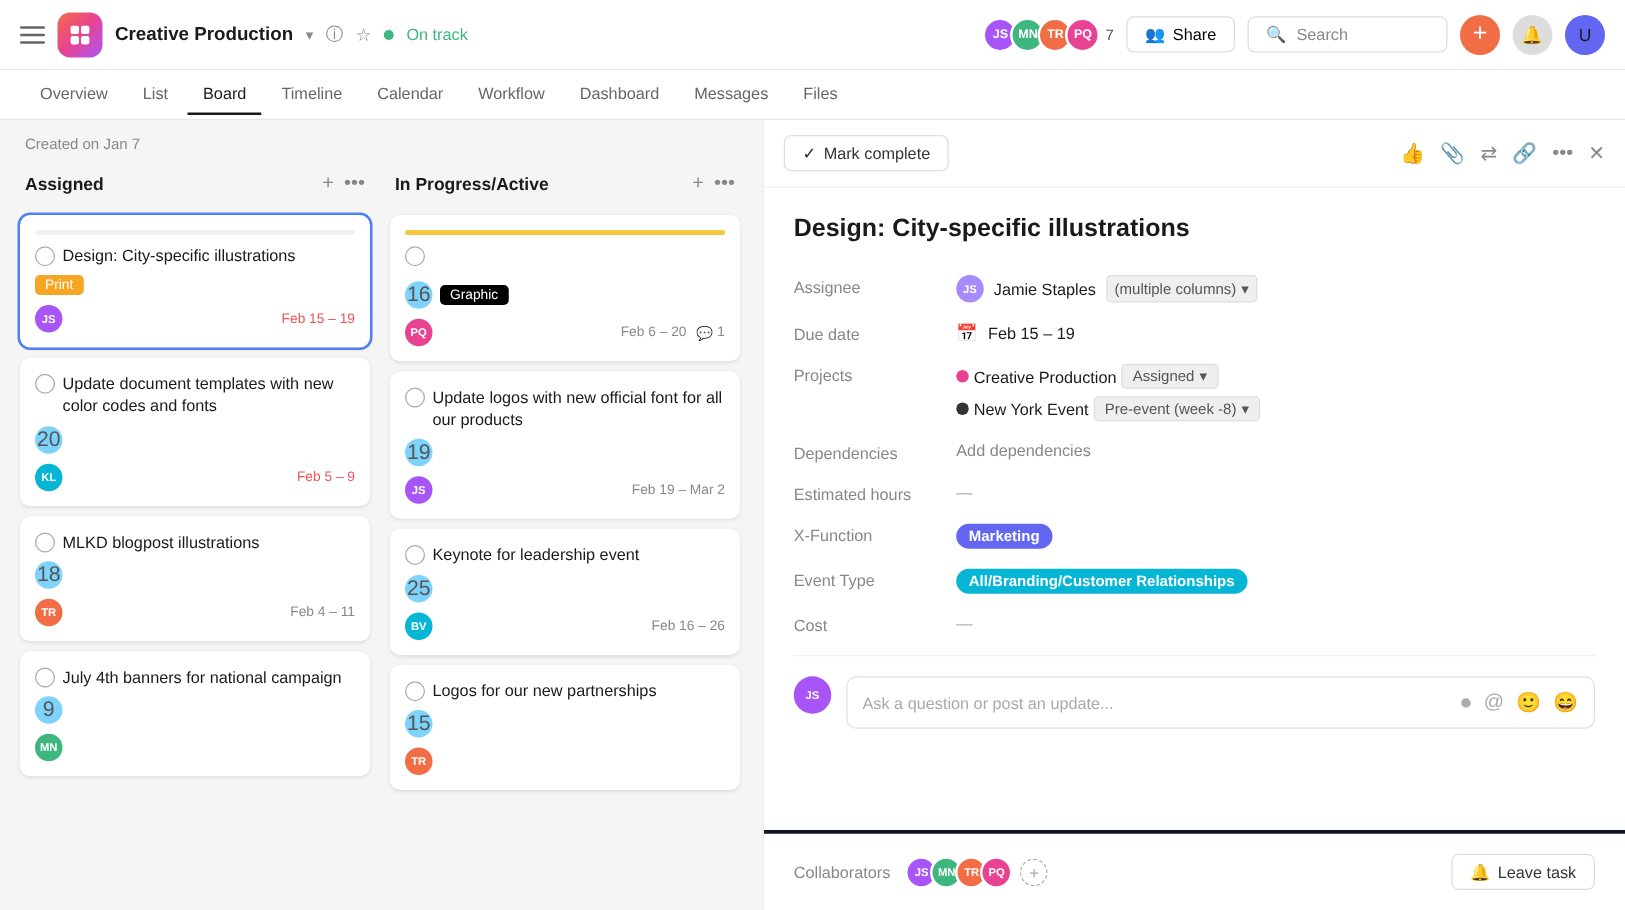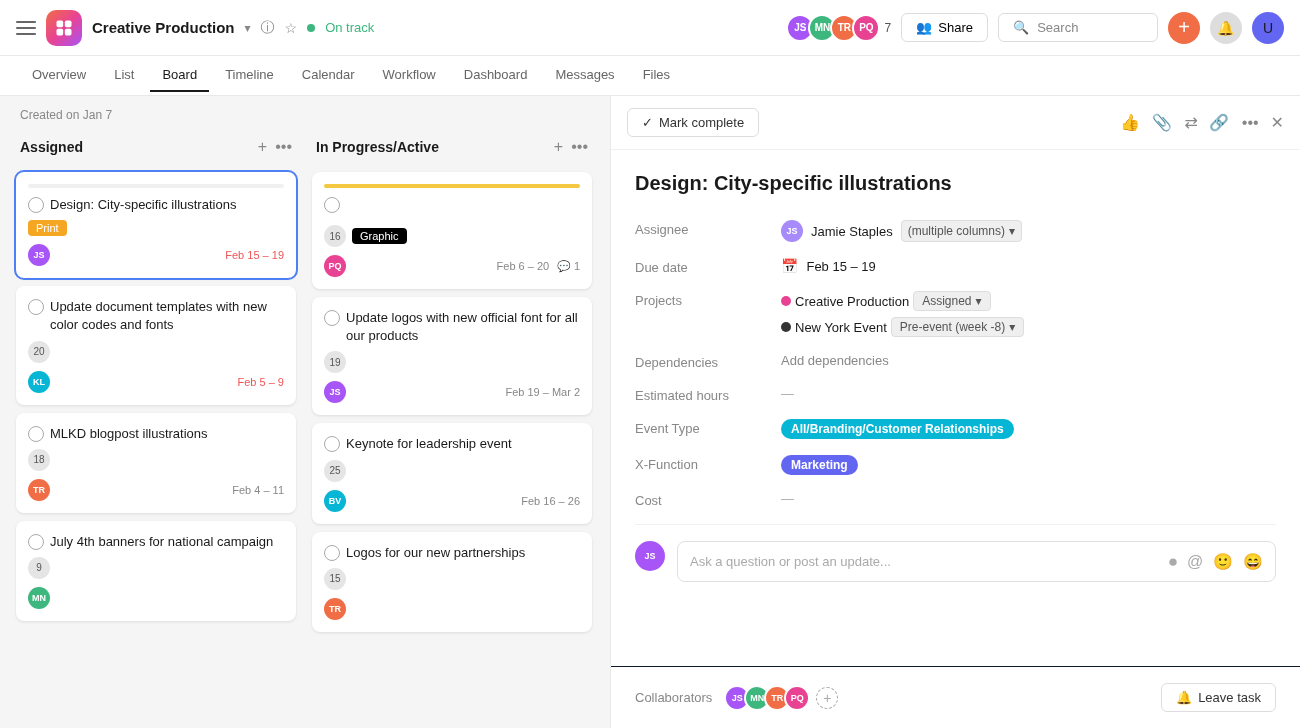--- a/index.html
+++ b/index.html
@@ -50,56 +50,56 @@
     
     .card { background: white; border-radius: 8px; padding: 12px; box-shadow: 0 1px 3px rgba(0,0,0,0.1); cursor: pointer; position: relative; }
     .card.selected { outline: 2px solid #4f7ff5; }
     .card-top-bar { height: 4px; border-radius: 2px; margin-bottom: 8px; }
     .card-title-row { display: flex; align-items: flex-start; gap: 6px; }
     .task-check { width: 16px; height: 16px; border: 1.5px solid #aaa; border-radius: 50%; flex-shrink: 0; margin-top: 1px; }
     .card-title { font-size: 13px; font-weight: 500; color: #1a1a1a; line-height: 1.4; }
     .tag { display: inline-block; padding: 2px 8px; border-radius: 4px; font-size: 11px; font-weight: 500; margin-top: 6px; }
     .tag-print { background: #f5a623; color: white; }
     .tag-graphic { background: #000000; color: white; }
-    .card-number { display: inline-flex; align-items: center; justify-content: center; width: 22px; height: 22px; border-radius: 50%; background: #e5e5e5; font-size: 10px; color: #555; font-weight: 500; margin-top: 6px; }
+    .card-number { display: inline-flex; align-items: center; justify-content: center; width: 22px; height: 22px; border-radius: 50%; background: #7dd3fc; font-size: 17px; color: #555; font-weight: 500; margin-top: 6px; }
     .card-footer { display: flex; align-items: center; justify-content: space-between; margin-top: 8px; }
     .card-avatar { width: 22px; height: 22px; border-radius: 50%; display: flex; align-items: center; justify-content: center; font-size: 9px; font-weight: 700; color: white; }
     .card-date { font-size: 11px; color: #e55; }
     .card-date.normal { color: #888; }
     .comment-count { font-size: 11px; color: #888; display: flex; align-items: center; gap: 3px; }
 
     
     .detail-panel { flex: 1; background: white; border-left: 1px solid #e8e8e8; display: flex; flex-direction: column; overflow: hidden; }
     .detail-toolbar { display: flex; align-items: center; justify-content: space-between; padding: 12px 16px; border-bottom: 1px solid #f0f0f0; }
     .mark-complete-btn { display: flex; align-items: center; gap: 6px; padding: 6px 14px; border: 1px solid #ddd; border-radius: 6px; background: white; cursor: pointer; font-size: 13px; font-weight: 500; color: #333; }
     .toolbar-icons { display: flex; align-items: center; gap: 12px; }
     .toolbar-icon { color: #888; cursor: pointer; font-size: 16px; }
     .detail-body { flex: 1; overflow-y: auto; padding: 20px 24px; }
     .task-title-input { font-size: 20px; font-weight: 600; color: #1a1a1a; width: 100%; border: none; outline: none; margin-bottom: 24px; background: transparent; line-height: 1.3; }
-    .field-row { display: flex; align-items: flex-start; margin-bottom: 16px; gap: 16px; }
+    .field-row { display: flex; align-items: flex-start; margin-bottom: 16px; }
     .field-label { font-size: 13px; color: #888; min-width: 130px; padding-top: 2px; }
     .field-value { display: flex; align-items: center; gap: 8px; font-size: 13px; color: #1a1a1a; flex-wrap: wrap; }
     .assignee-avatar { width: 22px; height: 22px; border-radius: 50%; background: #a78bfa; display: flex; align-items: center; justify-content: center; font-size: 9px; color: white; font-weight: 700; }
     .multiple-col-btn { display: flex; align-items: center; gap: 4px; color: #555; font-size: 12px; cursor: pointer; border: 1px solid #ddd; border-radius: 4px; padding: 3px 6px; }
     .due-date-icon { font-size: 14px; color: #888; }
     .project-dot { width: 10px; height: 10px; border-radius: 50%; flex-shrink: 0; }
     .project-dot.pink { background: #e84393; }
     .project-dot.dark { background: #333; }
     .project-tag { display: flex; align-items: center; gap: 4px; }
     .assigned-badge { display: flex; align-items: center; gap: 4px; padding: 2px 8px; border: 1px solid #ddd; border-radius: 4px; font-size: 12px; color: #555; cursor: pointer; }
     .add-dep { font-size: 13px; color: #888; cursor: pointer; }
     .dash-text { color: #aaa; }
     .x-fn-tag { padding: 3px 10px; border-radius: 12px; font-size: 12px; font-weight: 600; }
     .tag-marketing { background: #6366f1; color: white; }
     .tag-event { background: #06b6d4; color: white; }
     .comment-area { margin-top: 8px; border-top: 1px solid #f0f0f0; padding-top: 16px; }
     .comment-row { display: flex; align-items: flex-start; gap: 12px; }
     .comment-input-box { flex: 1; border: 1px solid #e0e0e0; border-radius: 8px; padding: 10px 12px; font-size: 13px; color: #aaa; cursor: text; display: flex; align-items: center; justify-content: space-between; }
     .comment-icons { display: flex; align-items: center; gap: 10px; color: #aaa; font-size: 16px; }
-    .collaborators-row { display: flex; align-items: center; justify-content: space-between; padding: 16px 24px; border-top: 1px solid #0f172a; }
+    .collaborators-row { display: flex; align-items: center; justify-content: space-between; padding: 16px 24px; border-top: 3px solid #0f172a; }
     .collab-label { font-size: 13px; color: #888; }
     .collab-avatars { display: flex; align-items: center; }
     .collab-avatar { width: 26px; height: 26px; border-radius: 50%; border: 2px solid white; margin-left: -6px; font-size: 9px; display: flex; align-items: center; justify-content: center; font-weight: 700; color: white; }
     .collab-avatar:first-child { margin-left: 0; }
     .add-collab { width: 22px; height: 22px; border-radius: 50%; border: 1.5px dashed #aaa; display: flex; align-items: center; justify-content: center; color: #aaa; font-size: 14px; margin-left: 6px; cursor: pointer; }
     .leave-task-btn { display: flex; align-items: center; gap: 6px; padding: 6px 14px; border: 1px solid #ddd; border-radius: 6px; background: white; cursor: pointer; font-size: 13px; color: #333; }
   </style>
 </head>
 <body>
 
@@ -365,31 +365,31 @@
       
       <div class="field-row">
         <span class="field-label">Estimated hours</span>
         <div class="field-value">
           <span class="dash-text">—</span>
         </div>
       </div>
 
       
       <div class="field-row">
+        <span class="field-label">X-Function</span>
+        <div class="field-value">
+          <span class="x-fn-tag tag-marketing">Marketing</span>
+        </div>
+      </div>
+
+      
+      <div class="field-row">
         <span class="field-label">Event Type</span>
         <div class="field-value">
           <span class="x-fn-tag tag-event">All/Branding/Customer Relationships</span>
-        </div>
-      </div>
-
-      
-      <div class="field-row">
-        <span class="field-label">X-Function</span>
-        <div class="field-value">
-          <span class="x-fn-tag tag-marketing">Marketing</span>
         </div>
       </div>
 
       
       <div class="field-row">
         <span class="field-label">Cost</span>
         <div class="field-value">
           <span class="dash-text">—</span>
         </div>
       </div>

